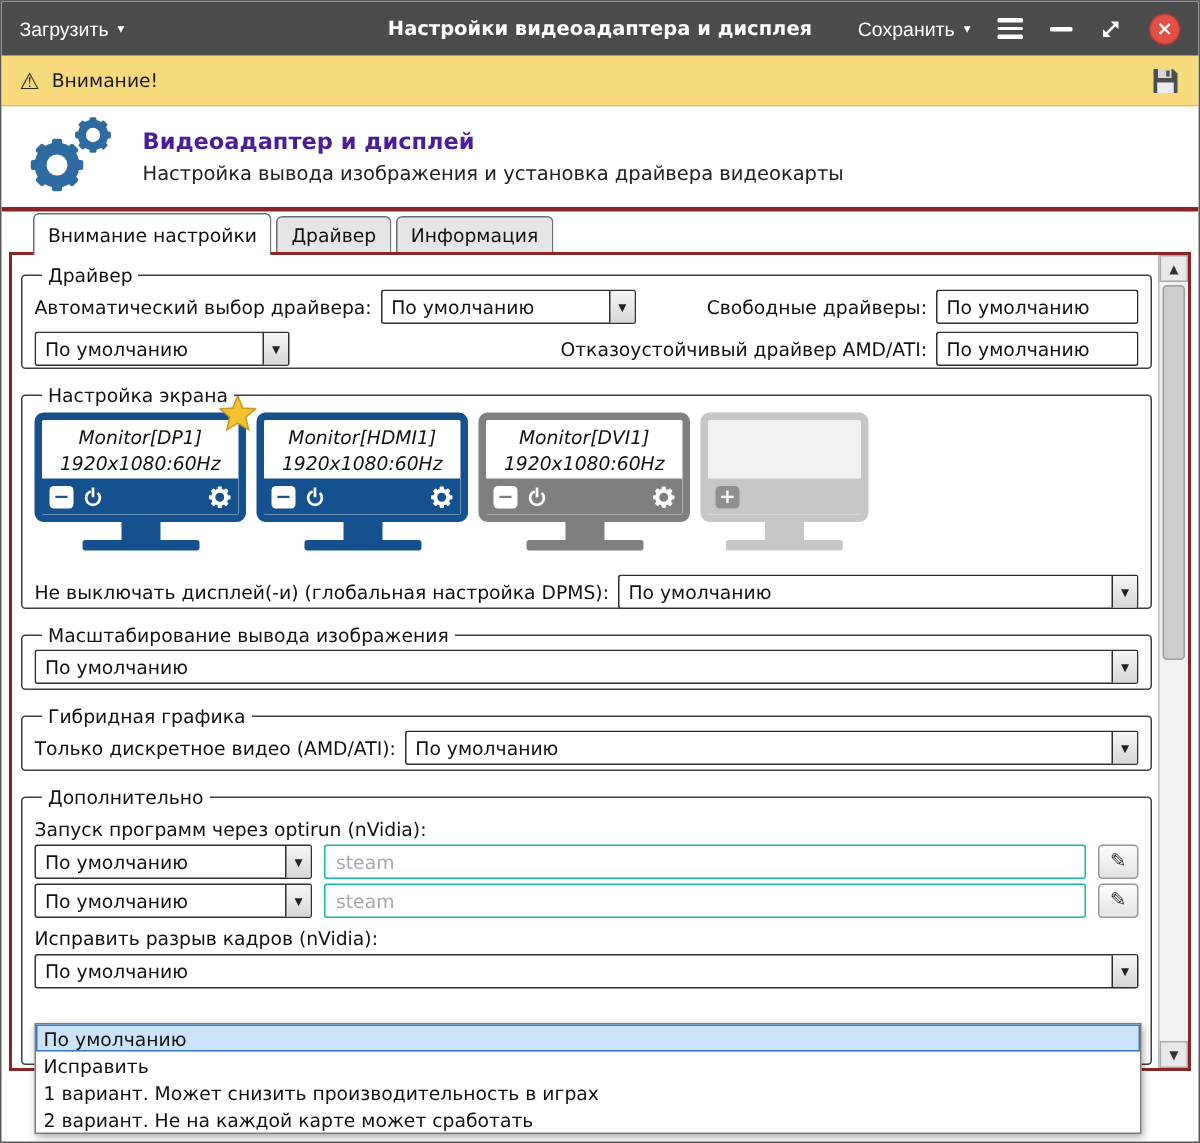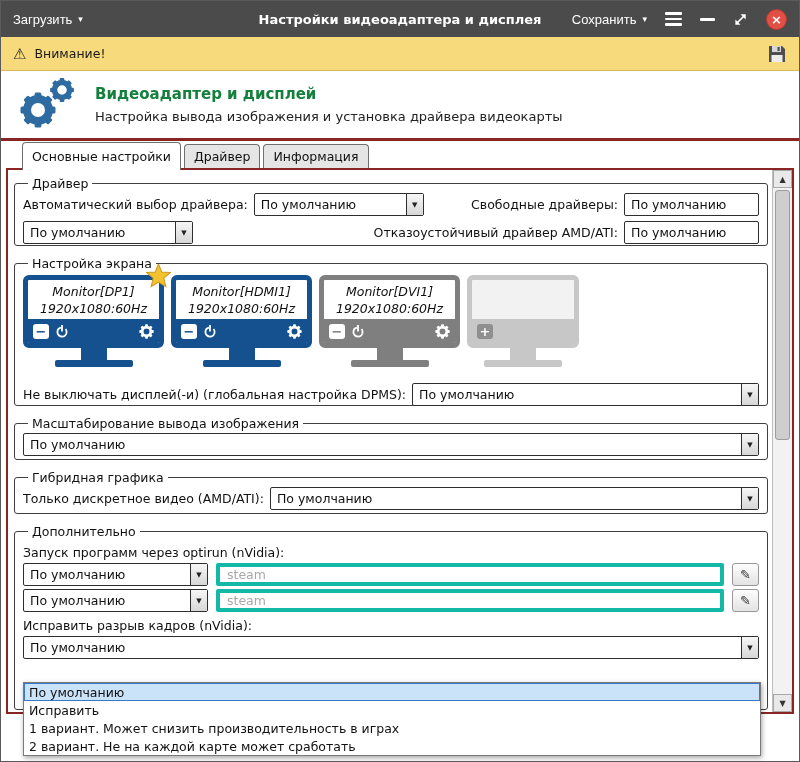--- a/index.html
+++ b/index.html
@@ -19,21 +19,21 @@
   .close-btn { width:21px; height:21px; border-radius:50%; background:#e25045; border:1px solid #b93a30; color:#fff; font-size:13px; font-weight:bold; display:flex; align-items:center; justify-content:center; cursor:pointer; line-height:1; }
 
   
   .warnbar { height:34px; background:#f7da7b; border-bottom:1px solid #d8b95c; display:flex; align-items:center; gap:8px; padding:0 12px; flex:0 0 auto; }
   .warn-tri { font-size:15px; color:#2c2c2c; }
   .warn-text { font-size:12.5px; color:#1a1a1a; }
   .floppy-btn { margin-left:auto; cursor:pointer; display:flex; }
 
   
   .header { height:70px; border-bottom:3px solid #8a2525; background:#fff; display:flex; align-items:center; gap:18px; padding:0 14px; flex:0 0 auto; }
-  .h-title { font-size:15px; font-weight:bold; color:#15803d; margin-bottom:6px; }
+  .h-title { font-size:15px; font-weight:bold; color:#4c1d95; margin-bottom:6px; }
   .h-sub { font-size:13px; color:#222; }
 
   
   .body { flex:1; padding:0 5px; position:relative; }
   .tabs { display:flex; align-items:flex-end; height:27px; padding-left:16px; position:relative; z-index:3; }
   .tab { background:#e5e5e5; border:1px solid #6f6f6f; border-bottom:none; border-radius:4px 4px 0 0; padding:4px 9px; margin-right:3px; font-size:12.5px; cursor:pointer; white-space:nowrap; }
   .tab.active { background:#fff; padding-top:6px; padding-bottom:6px; margin-bottom:-2px; }
   .panel { border:2px solid #8a2525; height:546px; background:#fff; display:flex; position:relative; }
   .scrollarea { flex:1; min-width:0; padding:6px 4px 0 6px; overflow:hidden; }
 
@@ -69,21 +69,21 @@
   .m-icons { background:var(--mc); color:#fff; height:24px; display:flex; align-items:center; gap:6px; padding:0 5px; margin-top:auto; }
   .m-minus { width:16px; height:15px; background:#fff; border-radius:3px; color:var(--mc); font-weight:bold; font-size:13px; line-height:1; display:flex; align-items:center; justify-content:center; cursor:pointer; }
   .m-plus { width:16px; height:15px; background:#8f8f8f; border-radius:3px; color:#fff; font-weight:bold; font-size:13px; line-height:1; display:flex; align-items:center; justify-content:center; cursor:pointer; }
   .m-power { display:flex; cursor:pointer; }
   .m-gear { margin-left:auto; display:flex; cursor:pointer; }
   .m-neck { width:26px; height:12px; background:var(--mc); }
   .m-base { width:78px; height:7px; background:var(--mc); border-radius:2px; }
   .star { position:absolute; top:-11px; right:-7px; z-index:2; }
 
   .input-row { display:flex; align-items:center; gap:8px; margin-top:3px; }
-  .text-input { flex:1; height:23px; border:4px solid #14b8a6; border-radius:2px; padding:0 7px; font-size:12.5px; font-family:inherit; color:#3b82f6; background:#fff; }
+  .text-input { flex:1; height:23px; border:1px solid #14b8a6; border-radius:2px; padding:0 7px; font-size:12.5px; font-family:inherit; color:#3b82f6; background:#fff; }
   .text-input::placeholder { color:#a8a8a8; }
   .edit-btn { width:27px; height:23px; border:1px solid #979797; border-radius:3px; background:linear-gradient(#fdfdfd,#e3e3e3); font-size:13px; color:#333; display:flex; align-items:center; justify-content:center; cursor:pointer; }
   .f-label.blk { display:block; margin:6px 0 0; }
 
   
   .scrollbar { width:20px; flex:0 0 auto; background:#f2f2f2; border-left:1px solid #bdbdbd; display:flex; flex-direction:column; }
   .sb-btn { height:18px; background:#e9e9e9; border:1px solid #a9a9a9; display:flex; align-items:center; justify-content:center; font-size:8px; color:#333; cursor:pointer; }
   .sb-track { flex:1; position:relative; }
   .sb-thumb { position:absolute; top:2px; left:2px; right:2px; height:250px; background:#cecece; border:1px solid #9d9d9d; border-radius:3px; cursor:grab; }
 
@@ -170,21 +170,21 @@
       </svg>
     </div>
     <div>
       <div class="h-title">Видеоадаптер и дисплей</div>
       <div class="h-sub">Настройка вывода изображения и установка драйвера видеокарты</div>
     </div>
   </div>
 
   <div class="body">
     <div class="tabs">
-      <div class="tab active">Основные настройки</div>
+      <div class="tab active">Внимание настройки</div>
       <div class="tab">Драйвер</div>
       <div class="tab">Информация</div>
     </div>
 
     <div class="panel">
       <div class="scrollarea">
 
         <fieldset class="fs-driver">
           <legend>Драйвер</legend>
           <div class="form-row first">

